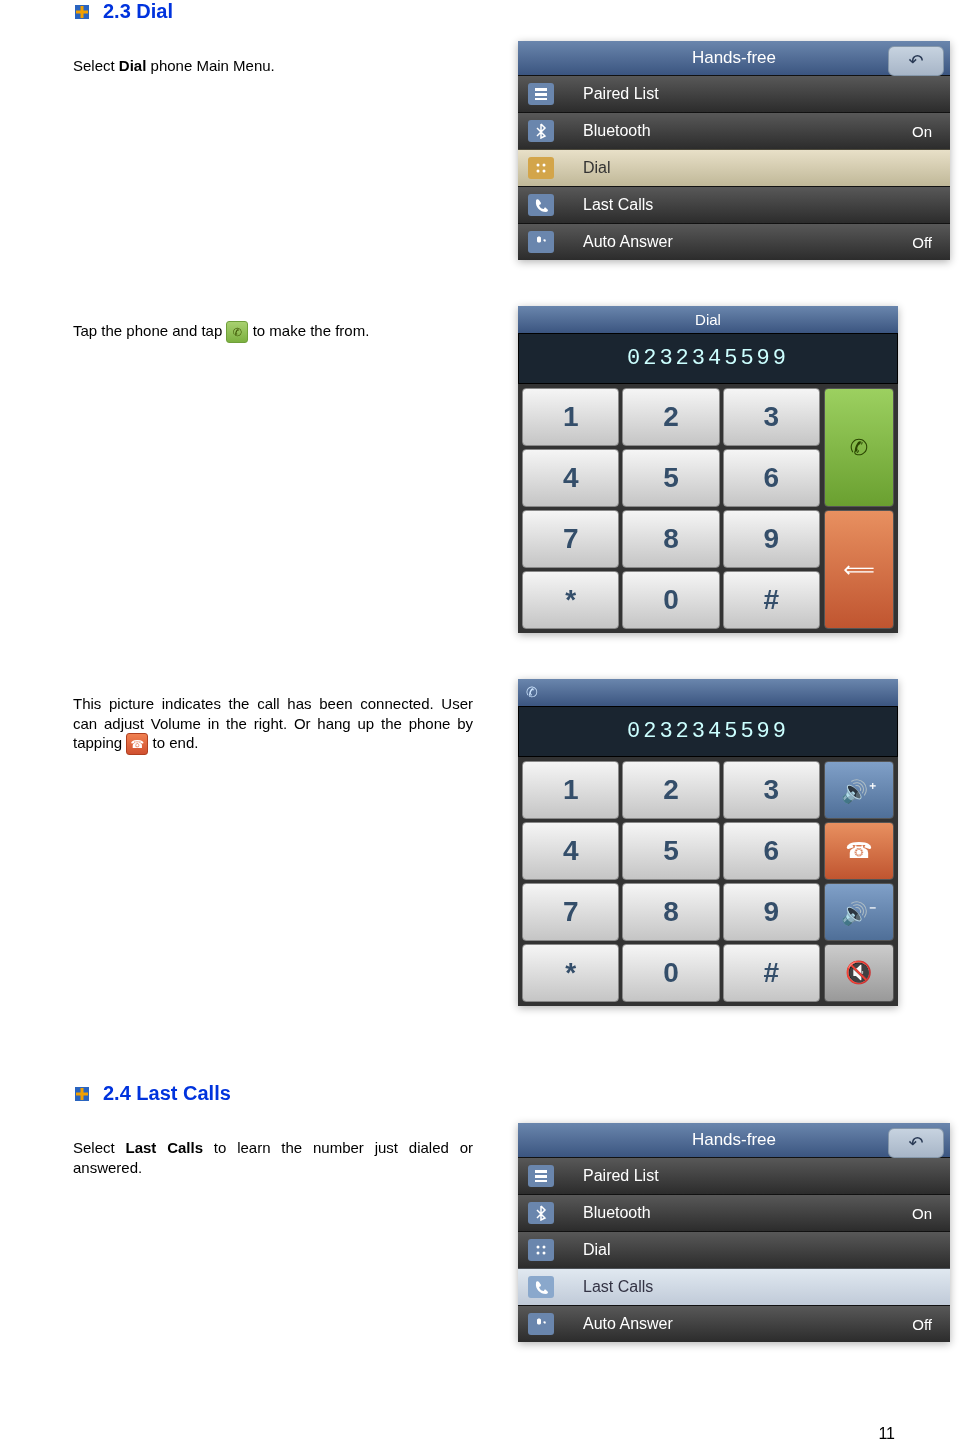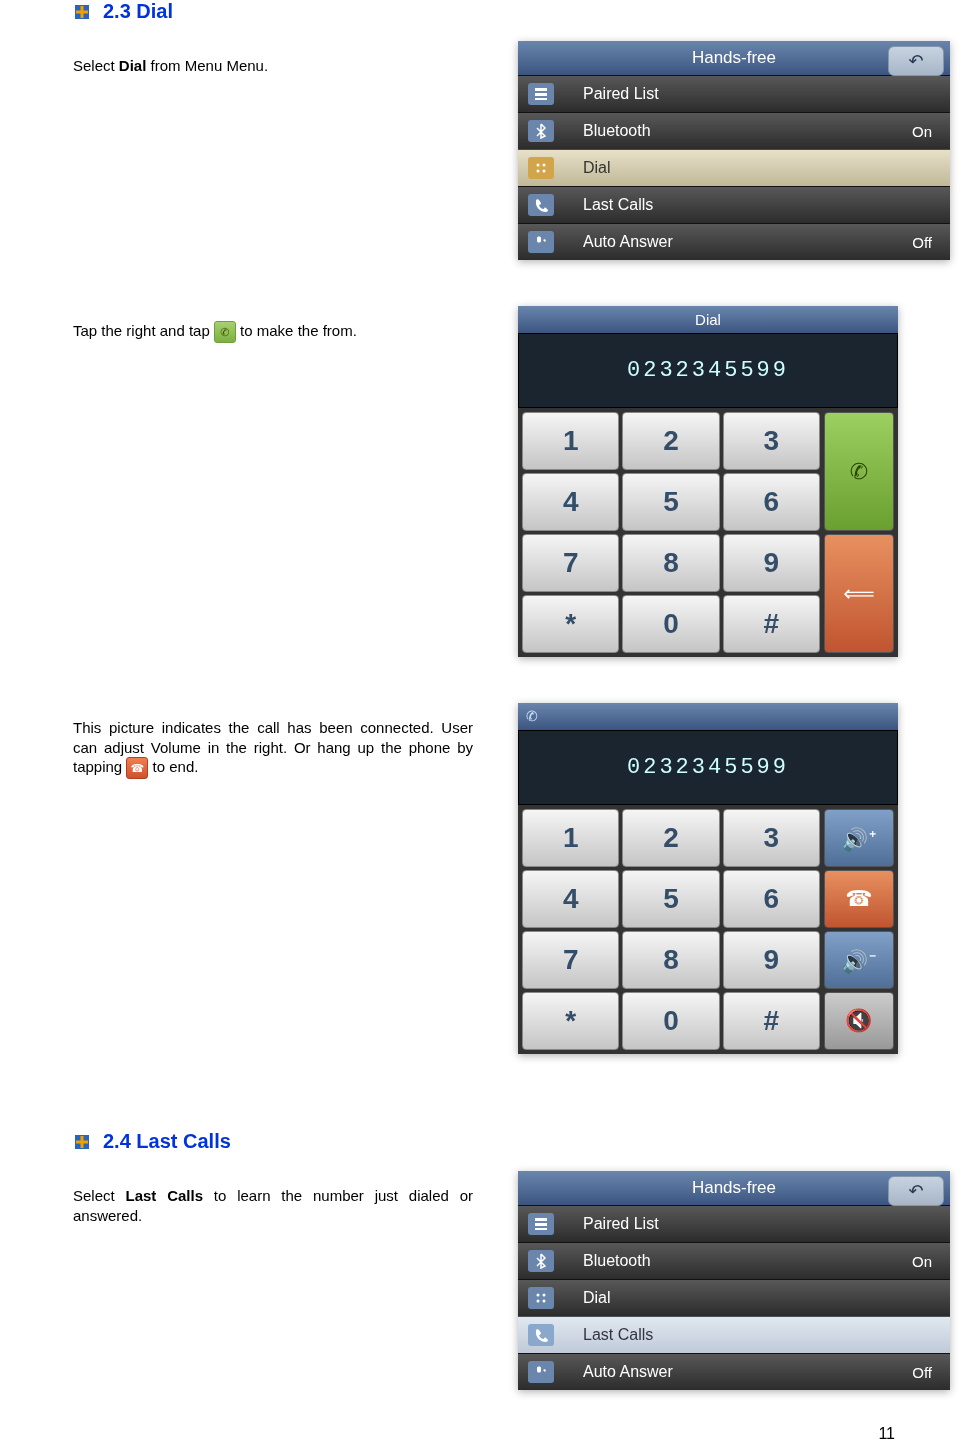--- a/index.html
+++ b/index.html
@@ -155,21 +155,21 @@
     .dial-head .call-icon {
       position:absolute; left:8px; top:5px; color:#cfe6ff; font-size:14px;
     }
     .dial-display {
       background: #1a2530;
       color: #cff;
       font-family: "Courier New", monospace;
       font-size: 22px;
       letter-spacing: 3px;
       text-align: center;
-      padding: 24px 0;
+      padding: 12px 0;
       border: 1px solid #000;
     }
     .dial-grid {
       display: flex;
     }
     .keypad {
       flex: 1;
       display: grid;
       grid-template-columns: repeat(3, 1fr);
       gap: 3px;
@@ -227,21 +227,21 @@
           <rect x="2" y="2" width="14" height="14" fill="#2a64bf"></rect>
           <path d="M9 3 L9 15 M3 9 L15 9" stroke="#f2a000" stroke-width="3"></path>
         </svg>
     </span>
     <span class="section-title">2.3 Dial</span>
   </div>
 
   <div class="row">
     <div class="left-col">
       <p class="body-text">
-        <span>Select </span><span class="bold">Dial</span><span> from Menu Menu.</span>
+        <span>Select </span><span class="bold">Dial</span><span> phone Main Menu.</span>
       </p>
     </div>
     <div class="right-col">
       <div class="menu-shot">
         <div class="menu-title">
           <span>Hands-free</span>
           <div class="menu-back">↶</div>
         </div>
         <div class="menu-item dark">
           <div class="menu-icon">
@@ -290,21 +290,21 @@
           <div class="menu-label">Auto Answer</div>
           <div class="menu-value">Off</div>
         </div>
       </div>
     </div>
   </div>
 
   <div class="row">
     <div class="left-col">
       <p class="body-text">
-        <span>Tap the right and tap </span><span class="inline-icon">✆</span><span> to make the from.</span>
+        <span>Tap the phone and tap </span><span class="inline-icon">✆</span><span> to make the from.</span>
       </p>
     </div>
     <div class="right-col">
       <div class="dial-shot">
         <div class="dial-head"><span>Dial</span></div>
         <div class="dial-display">0232345599</div>
         <div class="dial-grid">
           <div class="keypad">
             <div class="key">1</div>
             <div class="key">2</div>

